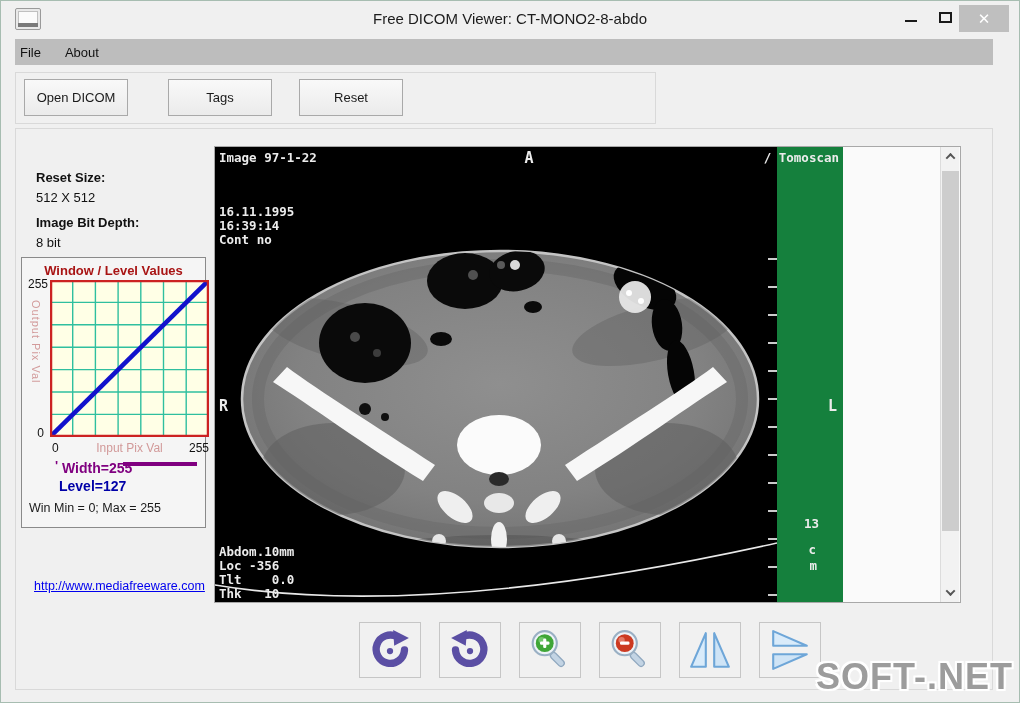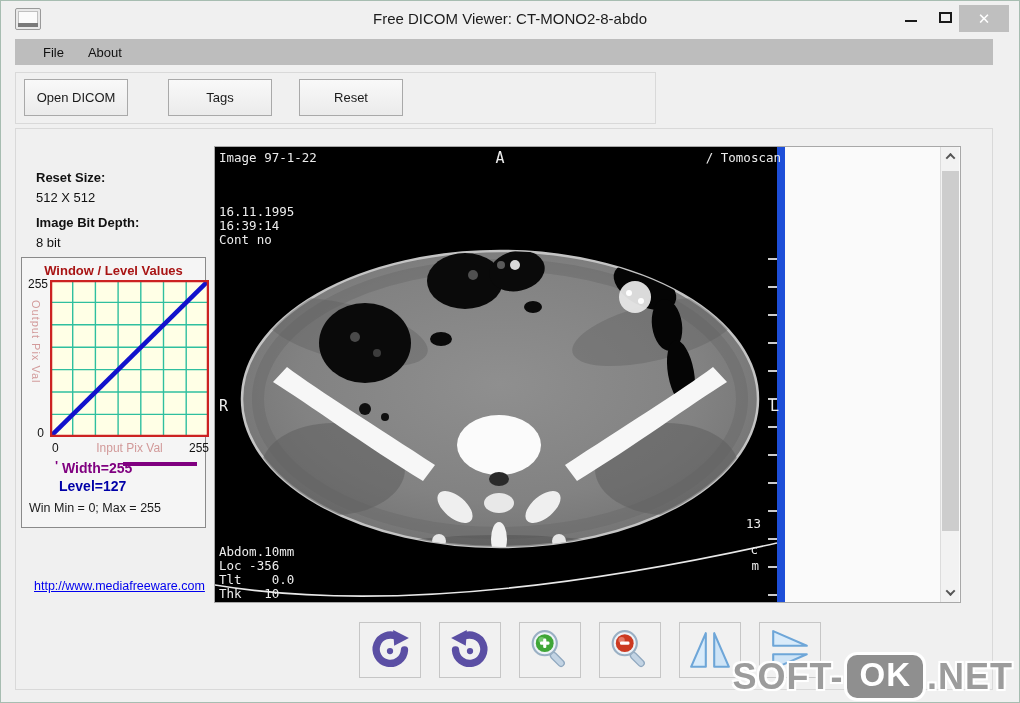--- a/index.html
+++ b/index.html
@@ -21,21 +21,21 @@
     font-size:15px; color:#1c1c1c; }
   .win-btn { position:absolute; top:0; height:32px; display:flex; align-items:center; justify-content:center; }
   .btn-min { left:894px; width:32px; }
   .btn-min .bar { width:12px; height:2px; background:#1a1a1a; margin-top:8px; }
   .btn-max { left:928px; width:32px; }
   .btn-max .box { width:13px; height:11px; border:2px solid #1a1a1a; background:transparent; }
   .btn-close { left:958px; top:4px; width:50px; height:27px; background:#bfbfbf;
     color:#ffffff; font-size:15px; }
   
   .menubar { position:absolute; left:14px; top:38px; width:978px; height:26px;
-    background:#bdbdbd; display:flex; align-items:center; padding-left:28px; gap:24px; }
+    background:#bdbdbd; display:flex; align-items:center; padding-left:5px; gap:24px; }
   .menu-item { font-size:13px; color:#111; }
   
   .toolbar-box { position:absolute; left:14px; top:71px; width:641px; height:52px;
     border:1px solid #d9d9d9; background:#f0f0f0; }
   .tb-btn { position:absolute; top:6px; width:104px; height:37px;
     background:linear-gradient(#f9f9f9,#ebebeb); border:1px solid #a9a9a9;
     font-size:13px; color:#1a1a1a; display:flex; align-items:center; justify-content:center;
     font-family:"Liberation Sans", sans-serif; }
   
   .main-box { position:absolute; left:14px; top:127px; width:978px; height:562px;
@@ -63,21 +63,21 @@
   .wl-width { position:absolute; left:40px; top:202px; font-weight:bold; color:#800080; font-size:14px; }
   .wl-width-bar { position:absolute; left:101px; top:204px; width:74px; height:4px; background:#800080; }
   .wl-level { position:absolute; left:37px; top:220px; font-weight:bold; color:#0000a8; font-size:14px; }
   .wl-range { position:absolute; left:7px; top:243px; color:#1a1a1a; font-size:12.5px; }
   
   .site-link { position:absolute; left:33px; top:578px; font-size:12.5px;
     color:#0000ee; text-decoration:underline; }
   
   .viewer { position:absolute; left:213px; top:145px; width:747px; height:457px;
     background:#fafafa; border:1px solid #a8a8a8; }
-  .ct { position:absolute; left:0; top:0; width:570px; height:455px; background:#1d4ed8; overflow:hidden; }
+  .ct { position:absolute; left:0; top:0; width:628px; height:455px; background:#15803d; overflow:hidden;font-weight:bold; }
   .ov { position:absolute; color:#ececec; font-family:"DejaVu Sans Mono", monospace;
     font-size:12.5px; line-height:14px; }
   .pre { white-space:pre; }
   
   .vscroll { position:absolute; right:1px; top:0; width:19px; height:455px;
     background:#f2f2f2; border-left:1px solid #dcdcdc; }
   .vs-arrow { position:absolute; left:0; width:19px; height:19px; display:flex;
     align-items:center; justify-content:center; }
   .chev { width:7px; height:7px; border-left:2px solid #555; border-top:2px solid #555; }
   .chev.up { transform:rotate(45deg) translate(1px,1px); }
@@ -325,17 +325,16 @@
     <svg viewBox="0 0 40 40">
       <g transform="rotate(90 20 20)">
         <polygon points="16,4 16,36 2,36" fill="#d9ebfa" stroke="#6ea6d8" stroke-width="2" stroke-linejoin="round"></polygon>
         <polygon points="24,4 24,36 38,36" fill="#cfe4f6" stroke="#6ea6d8" stroke-width="2" stroke-linejoin="round"></polygon>
       </g>
     </svg>
   </div>
 
   <div class="watermark">
     <span class="wm-gray">SOFT-</span>
-    <span class="wm-ok">OK</span>
     <span class="wm-gray">.NET</span>
   </div>
 
 </div>
 
 </body></html>

